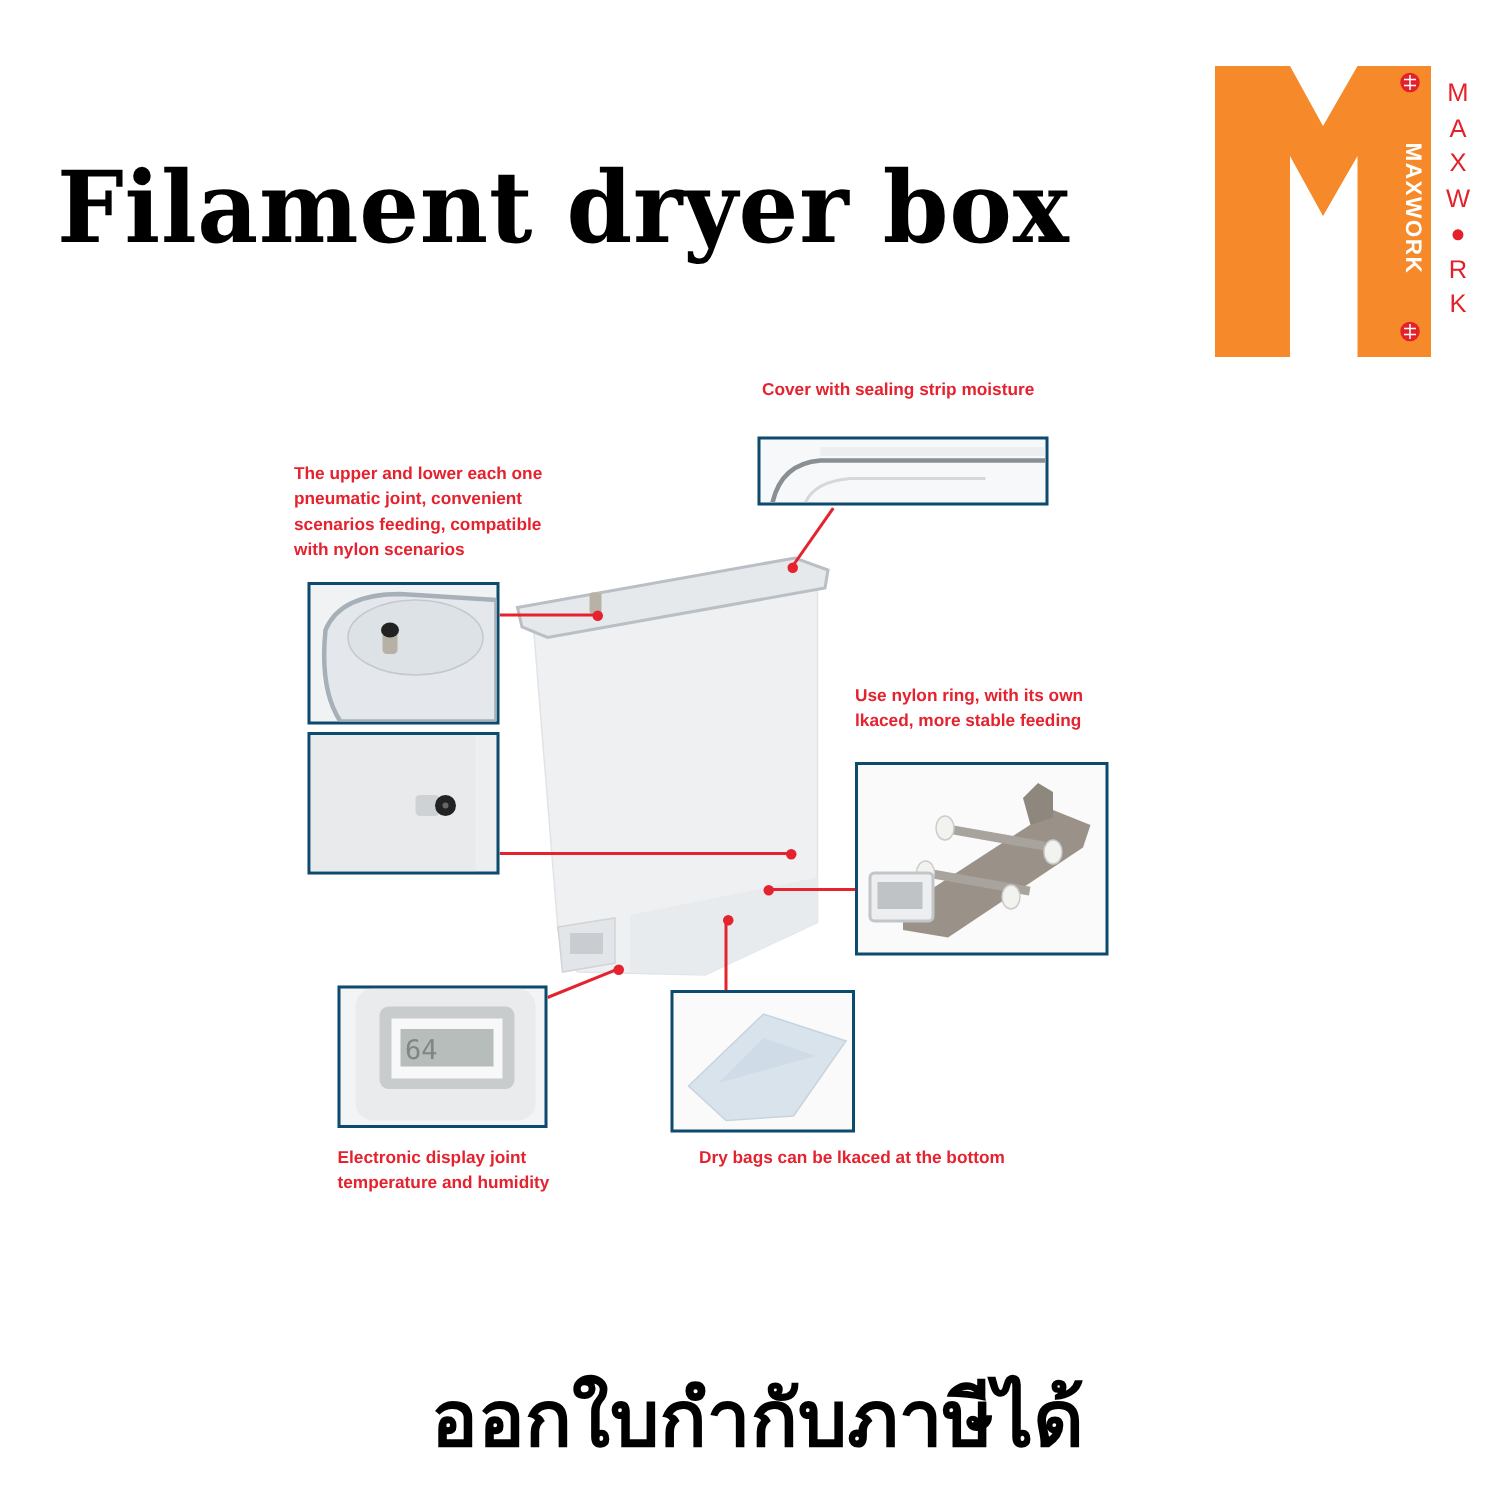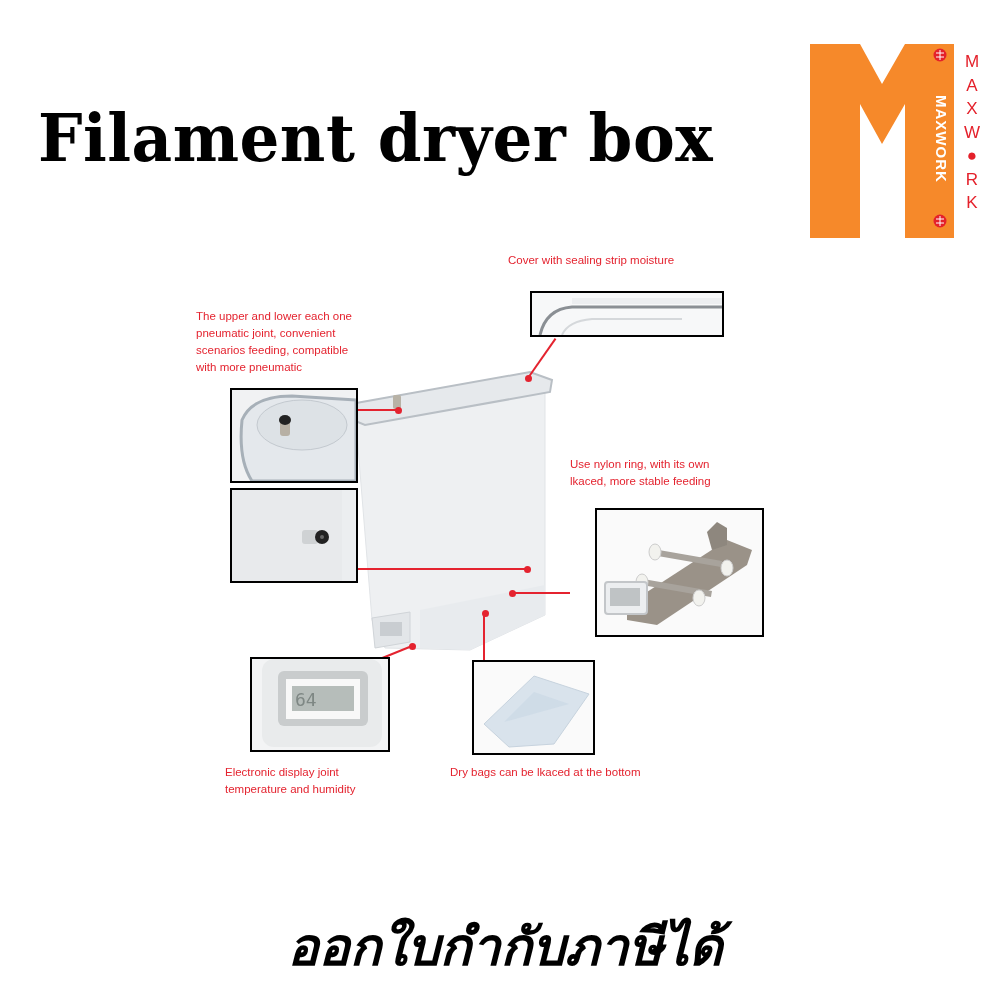--- a/index.html
+++ b/index.html
@@ -12,28 +12,28 @@
   .logo { position:absolute; left:810px; top:44px; width:190px; height:195px; }
   .logo-m { position:absolute; left:0; top:0; width:144px; height:194px; }
   .logo-vert {
     position:absolute; left:120px; top:20px; width:20px; height:150px;
     color:#fff; font-size:15px; font-weight:bold; letter-spacing:1px;
     writing-mode:vertical-rl; text-align:center;
   }
   .logo-letters { position:absolute; left:151px; top:6px; width:22px; }
   .logo-letters span { display:block; color:#e4212b; font-size:17px; line-height:23.5px; text-align:center; }
   .label {
-    position:absolute; color:#e4232f; font-size:11.5px; line-height:17px; font-weight:normal;
+    position:absolute; color:#e4232f; font-size:11.5px; line-height:17px; font-weight:bold;
   }
-  .inset { position:absolute; border:2px solid #000000; box-sizing:border-box; background:#f1f2f3; overflow:hidden;margin-left:25px; }
+  .inset { position:absolute; border:2px solid #0c4a6e; box-sizing:border-box; background:#f1f2f3; overflow:hidden; }
   .leader { position:absolute; background:#e4232f; height:2px; transform-origin:left center; }
   .dot { position:absolute; width:7px; height:7px; border-radius:50%; background:#e4232f; margin:-3.5px 0 0 -3.5px; }
   .thai {
     position:absolute; left:250px; top:915px; width:510px; text-align:center;
-    font-family:"DejaVu Serif", serif; font-weight:bold; font-size:52px; line-height:64px; color:#000;font-style:italic;
+    font-family:"DejaVu Serif", serif; font-weight:bold; font-size:52px; line-height:64px; color:#000;
   }
   svg { display:block; }
 </style>
 </head>
 <body>
 
 <div class="title">Filament dryer box</div>
 
 <div class="logo">
   <svg class="logo-m" width="144" height="194" viewBox="0 0 144 194">
@@ -95,21 +95,21 @@
     <path d="M8,42 Q14,16 40,14 L190,14" fill="none" stroke="#8a8f94" stroke-width="3"></path>
     <path d="M30,42 Q36,28 60,26 L150,26" fill="none" stroke="#d5d8db" stroke-width="2"></path>
     <rect x="40" y="5" width="150" height="6" fill="#eceef0"></rect>
   </svg>
 </div>
 
 <div class="label" style="left:196px;top:308px;width:220px">
   <div>The upper and lower each one</div>
   <div>pneumatic joint, convenient</div>
   <div>scenarios feeding, compatible</div>
-  <div>with more pneumatic</div>
+  <div>with nylon scenarios</div>
 </div>
 <div class="inset" style="left:205px;top:388px;width:128px;height:95px">
   <svg width="124" height="91">
     <path d="M10,30 Q20,6 60,6 L124,10 L124,91 L20,91 Q6,70 10,30 Z" fill="#e4e8ec" stroke="#a7b0b8" stroke-width="3"></path>
     <ellipse cx="70" cy="35" rx="45" ry="25" fill="#dde2e6" stroke="#c3c9cf"></ellipse>
     <rect x="48" y="30" width="10" height="16" rx="3" fill="#b7b0a4"></rect>
     <ellipse cx="53" cy="30" rx="6" ry="5" fill="#222"></ellipse>
   </svg>
 </div>
 <div class="inset" style="left:205px;top:488px;width:128px;height:95px;background:#eceef0">
@@ -153,17 +153,17 @@
   <div>Electronic display joint</div>
   <div>temperature and humidity</div>
 </div>
 
 <div class="inset" style="left:447px;top:660px;width:123px;height:95px;background:#fafafa">
   <svg width="119" height="91">
     <polygon points="10,62 60,14 115,32 80,82 35,85" fill="#d9e3ec" stroke="#c7d3de"></polygon>
     <polygon points="30,60 60,30 95,42" fill="#c8d7e4" opacity="0.6"></polygon>
   </svg>
 </div>
-<div class="label" style="left:450px;top:764px;width:300px">
+<div class="label" style="left:466px;top:764px;width:300px">
   <div>Dry bags can be lkaced at the bottom</div>
 </div>
 
 <div class="thai">ออกใบกำกับภาษีได้</div>
 
 </body></html>

